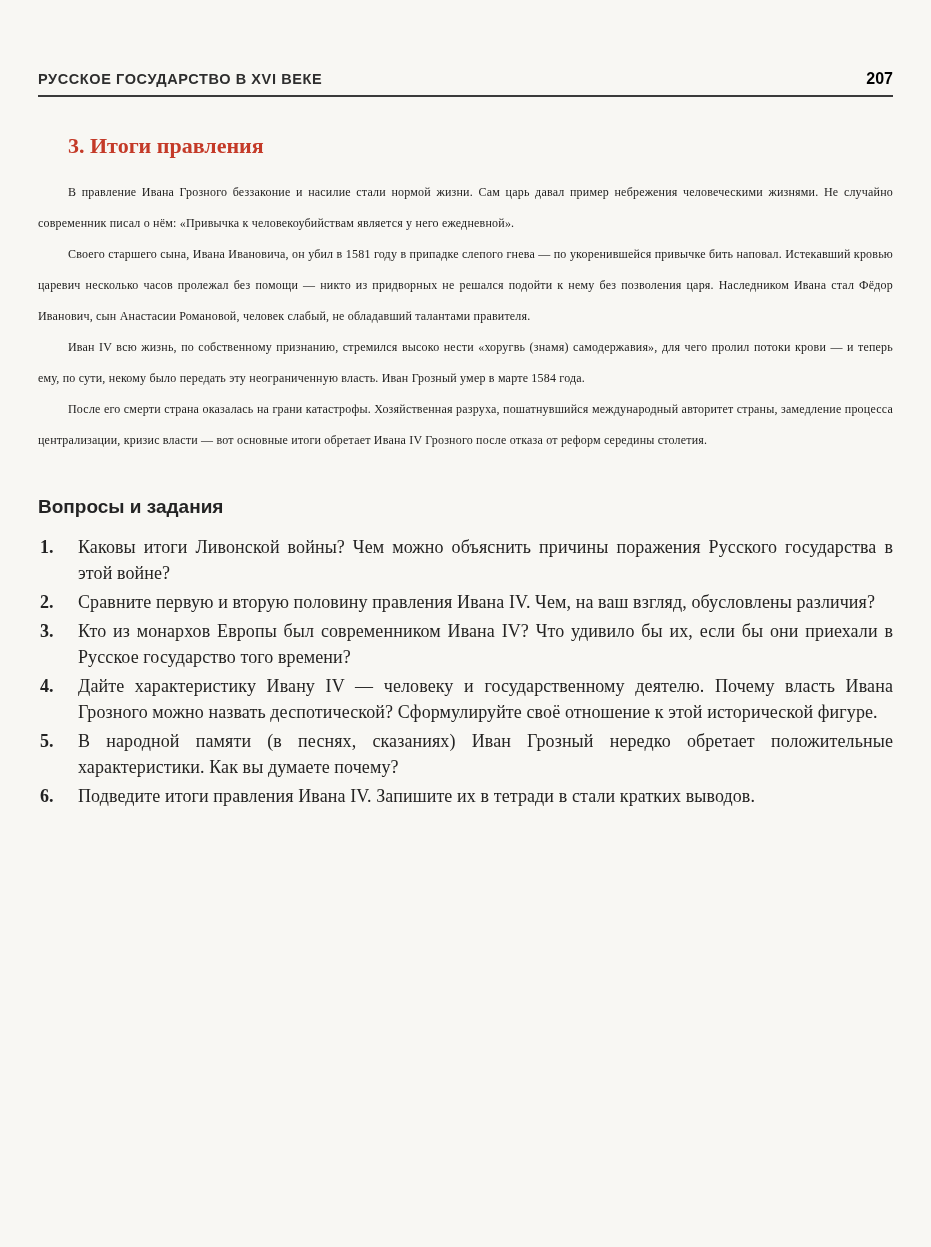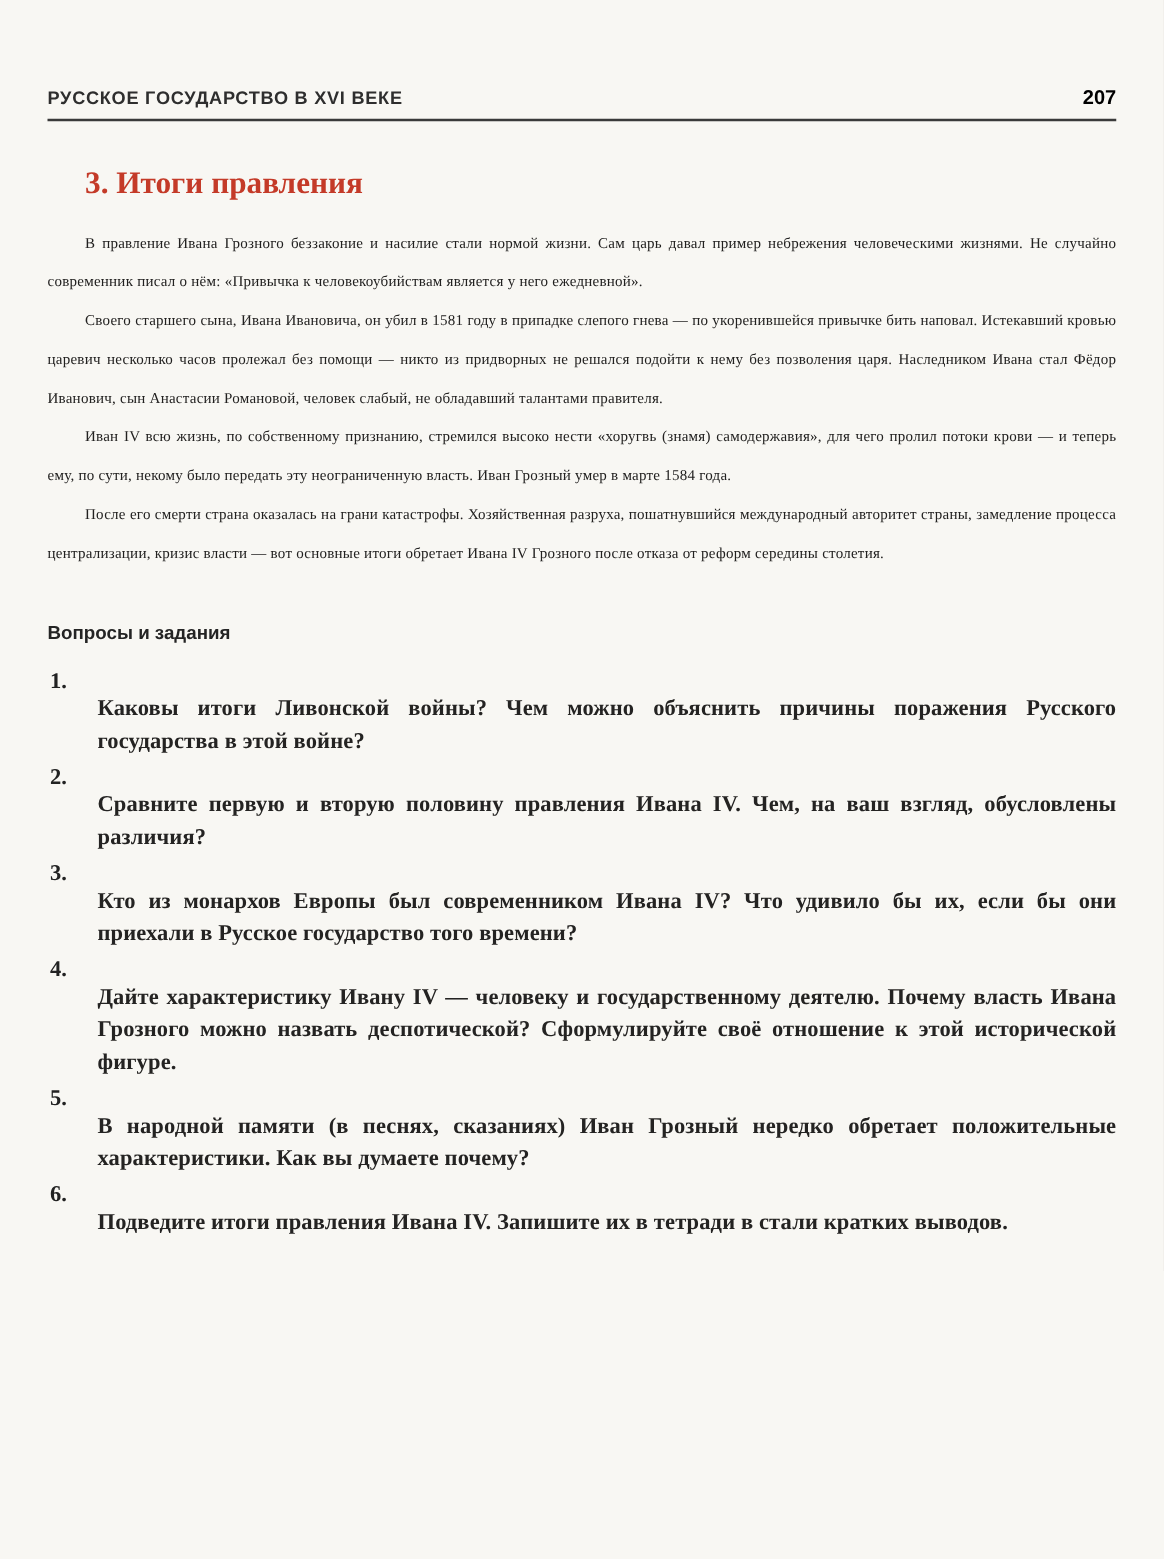--- a/index.html
+++ b/index.html
@@ -39,21 +39,21 @@
   .running-head .page-number {
     font-family: "Liberation Sans", "DejaVu Sans", sans-serif;
     font-weight: 700;
     font-size: 16px;
     color: #000000;
   }
 
   
   .section-title {
     margin: 36px 0 18px 30px;
-    font-size: 25px;
+    font-size: 22px;
     font-weight: 700;
     color: #c43a28;
     font-family: "Liberation Serif", "DejaVu Serif", serif;
   }
 
   
   .body-text p {
     margin: 0;
     text-indent: 30px;
     text-align: justify;
@@ -61,21 +61,21 @@
     line-height: 31px;
     letter-spacing: 0.2px;
     color: #222120;
   }
 
   
   .questions-heading {
     margin: 40px 0 16px 0;
     font-family: "Liberation Sans", "DejaVu Sans", sans-serif;
     font-weight: 700;
-    font-size: 15px;
+    font-size: 19px;
     color: #242424;
   }
   .questions-list {
     margin: 0;
     padding: 0;
     list-style: none;
   }
   .question-item {
     display: flex;
     align-items: flex-start;
@@ -85,27 +85,26 @@
     flex: 0 0 40px;
     font-weight: 700;
     font-size: 18px;
     line-height: 26px;
     color: #222;
     padding-left: 2px;
     box-sizing: border-box;
   }
   .question-text {
     flex: 1;
-    font-weight: 700;
+    font-weight: 400;
     font-size: 18px;
     line-height: 26px;
     text-align: justify;
     color: #242322;
     letter-spacing: 0.1px;
-    margin-top: 22px;
   }
 </style>
 </head>
 <body>
 
 <div class="page">
 
   <div class="running-head">
     <span class="head-title">РУССКОЕ ГОСУДАРСТВО В XVI ВЕКЕ</span>
     <span class="page-number">207</span>

